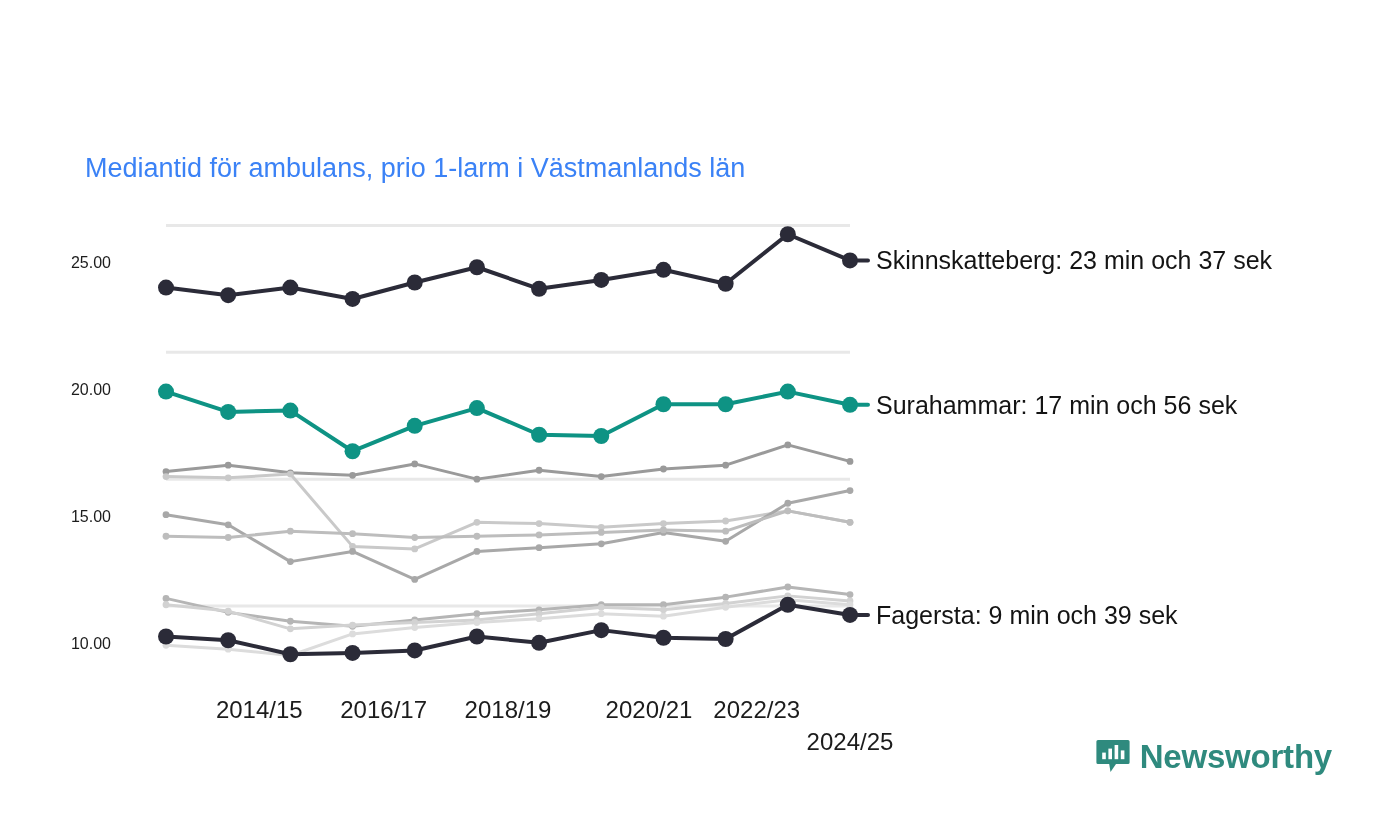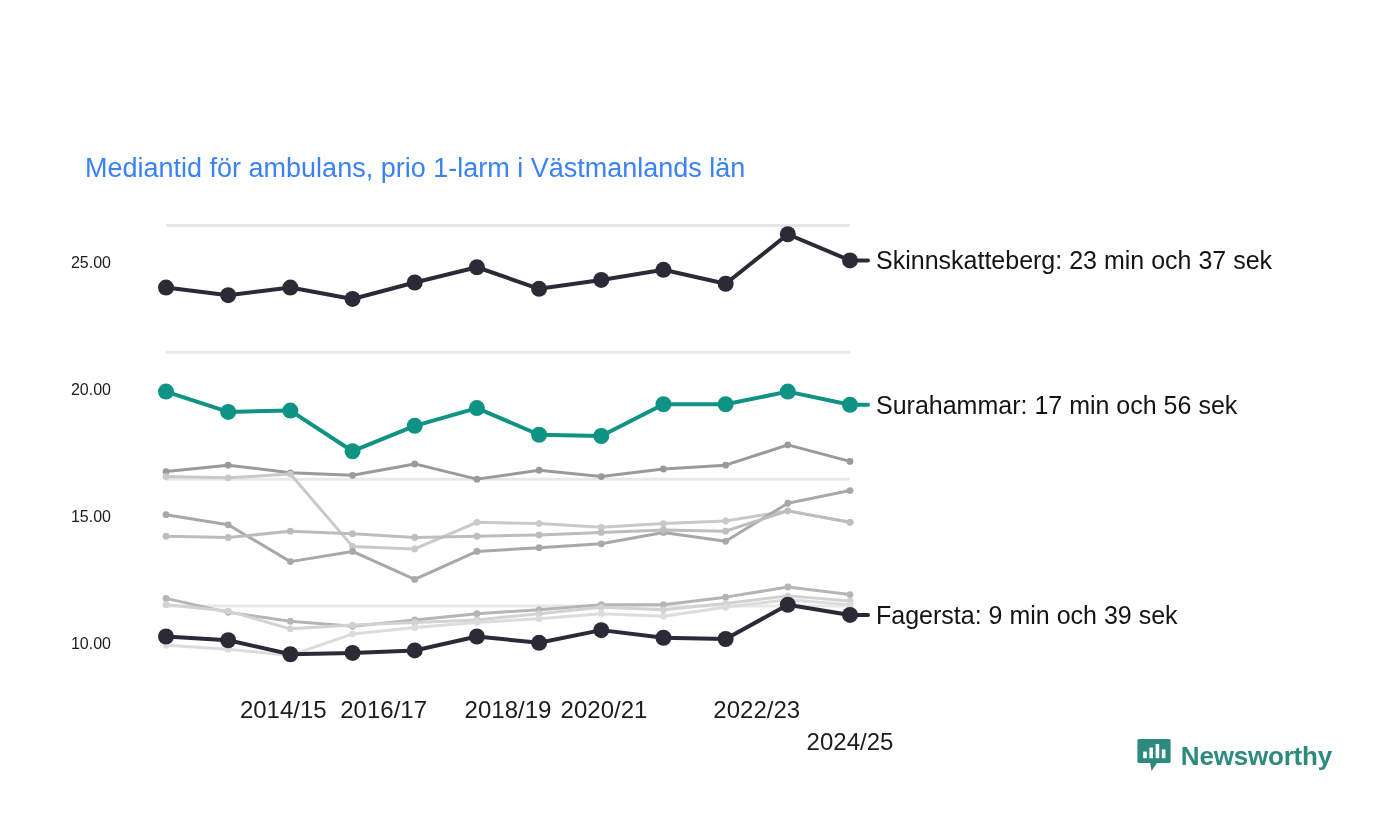--- a/index.html
+++ b/index.html
@@ -102,21 +102,21 @@
     display: flex;
     align-items: center;
     gap: 10px;
   }
   .logo-mark {
     width: 34px;
     height: 36px;
     display: block;
   }
   .logo-text {
-    font-size: 26px;
+    font-size: 33px;
     font-weight: 700;
     color: #2f8a7e;
     letter-spacing: -0.2px;
   }
 </style>
 </head>
 <body>
 
 <div id="page">
 
@@ -263,24 +263,24 @@
         <circle cx="850" cy="614.9032258064516" r="8" fill="#2b2b38"></circle>
         <line x1="850" x2="868" y1="614.9032258064516" y2="614.9032258064516" stroke="#2b2b38" stroke-width="4" stroke-linecap="round"></line>
       </svg>
     <div id="y-ticks">
         <div class="ytick" style="left: 31px; top: 606.022px;">10.00</div>
         <div class="ytick" style="left: 31px; top: 479.14px;">15.00</div>
         <div class="ytick" style="left: 31px; top: 352.258px;">20.00</div>
         <div class="ytick" style="left: 31px; top: 225.376px;">25.00</div>
       </div>
     <div id="x-ticks">
-        <div class="xtick" style="left: 259.273px; top: 696px; margin-left: 24px;">2014/15</div>
+        <div class="xtick" style="left: 259.273px; top: 696px;">2014/15</div>
         <div class="xtick" style="left: 383.636px; top: 696px;">2016/17</div>
         <div class="xtick" style="left: 508px; top: 696px;">2018/19</div>
-        <div class="xtick" style="left: 604px; top: 696px; text-align: center;">2020/21</div>
+        <div class="xtick" style="left: 649px; top: 696px; text-align: center;">2020/21</div>
         <div class="xtick" style="left: 756.727px; top: 696px;">2022/23</div>
         <div class="xtick" style="left: 850px; top: 696px; margin-top: 32px;">2024/25</div>
       </div>
     <div id="end-labels">
         <div class="serieslabel" style="left: 876px; top: 260.396px; text-align: center;">Skinnskatteberg: 23 min och 37 sek</div>
         <div class="serieslabel" style="left: 876px; top: 404.787px;">Surahammar: 17 min och 56 sek</div>
         <div class="serieslabel" style="left: 876px; top: 614.903px;">Fagersta: 9 min och 39 sek</div>
       </div>
   </div>
 

